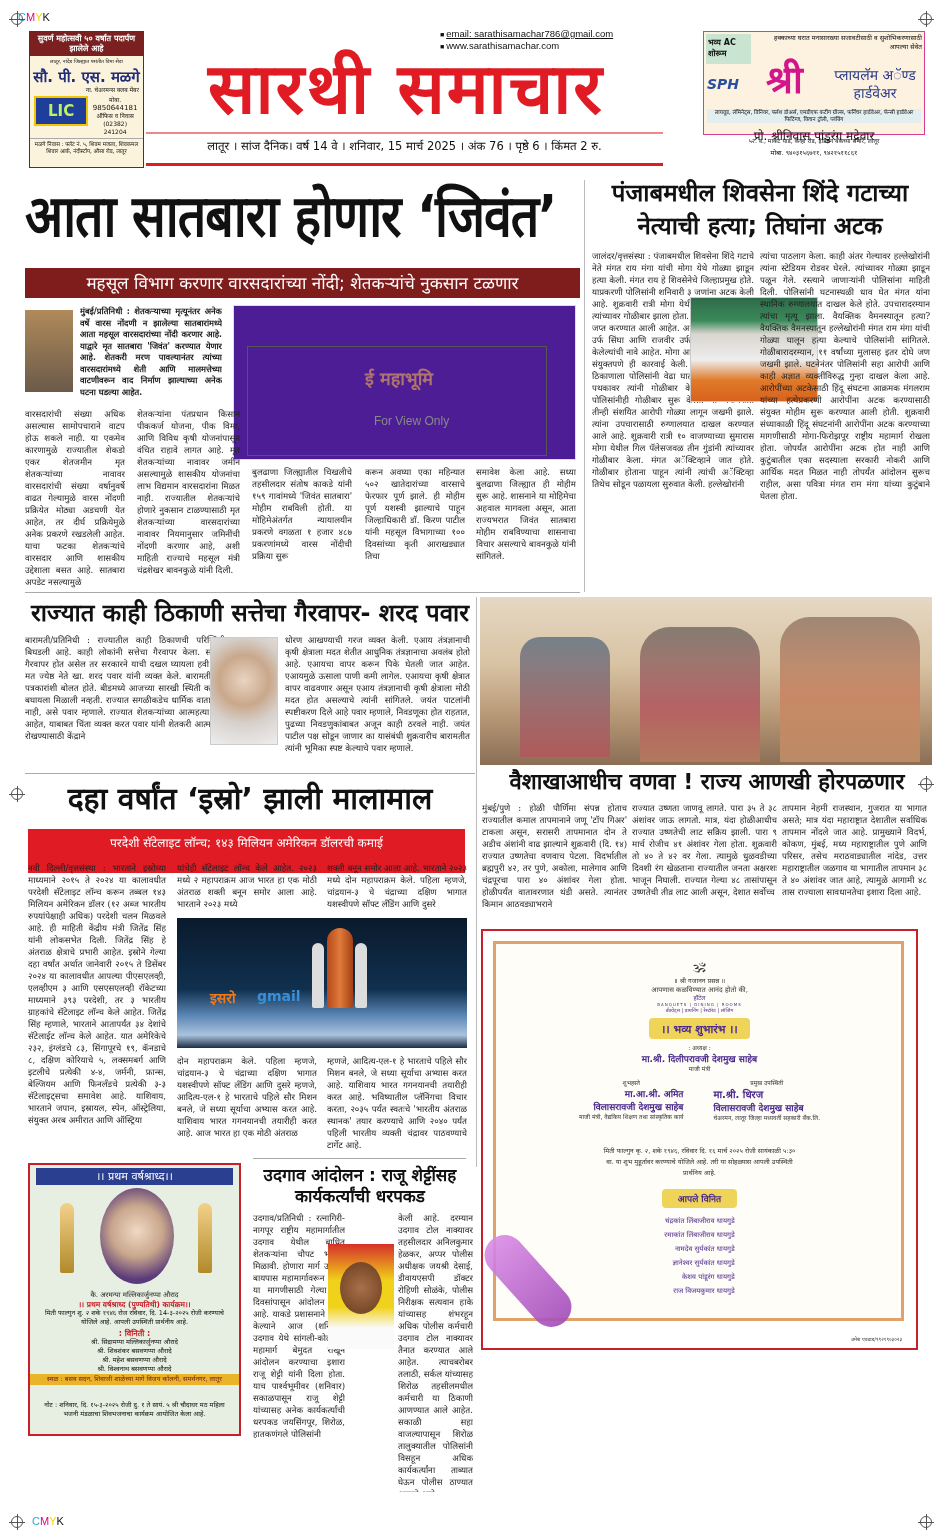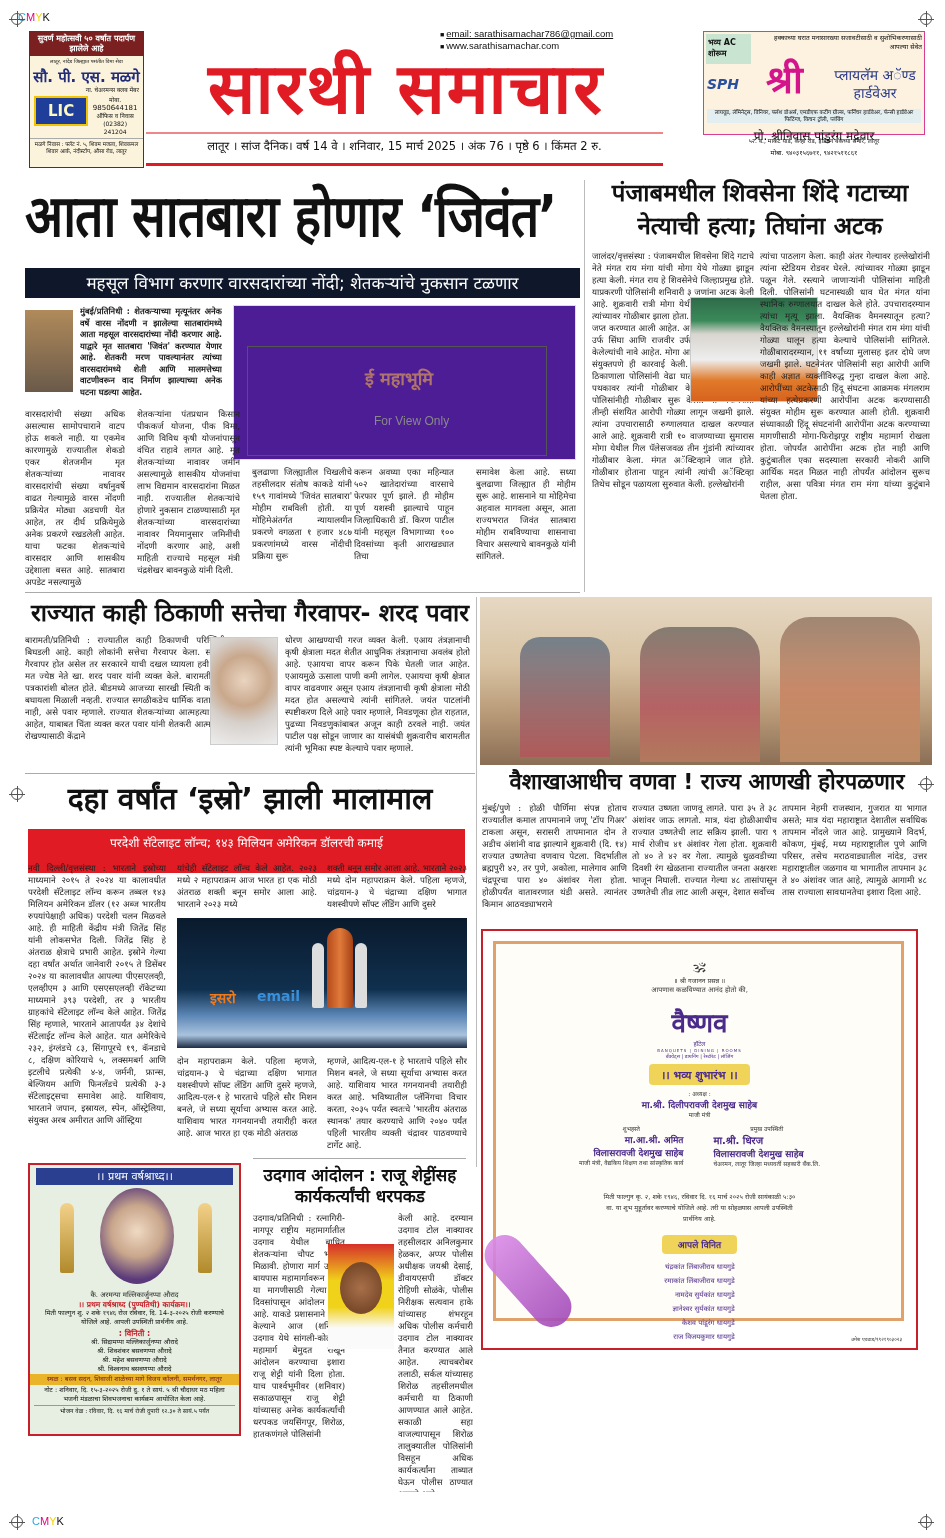--- a/index.html
+++ b/index.html
@@ -22,21 +22,21 @@
 <div class="abs reg" style="left:11px;top:13px"></div>
 <div class="abs reg" style="left:920px;top:13px"></div>
 <div class="abs cmyk" style="left:32px;top:1515px"><span class="c">C</span><span class="m">M</span><span class="y">Y</span><span class="k">K</span></div>
 
 <div class="abs" style="left:29px;top:31px;width:115px;height:137px;border:1px solid #7a1f1f;background:#fbf3dc;font-family:'DejaVu Sans',sans-serif;text-align:center">
   <div style="background:#7a2020;color:#fff;font-size:8px;font-weight:bold;padding:2px 1px;line-height:10px">सुवर्ण महोत्सवी ५० वर्षात पदार्पण झालेले आहे</div>
   <div style="font-size:5px;margin-top:2px">लातूर, नांदेड जिल्ह्यात पसंतीत विमा सेवा</div>
   <div style="font-size:15px;font-weight:bold;color:#222d7a;margin-top:2px">सौ. पी. एस. मळगे</div>
   <div style="font-size:6px;text-align:right;padding-right:4px">ना. चेअरमन्स क्लब मेंबर</div>
   <div style="display:flex;padding:2px 4px;gap:3px">
-    <div style="width:55px;height:30px;background:#1f3e9a;color:#fef9c3;font-weight:bold;font-size:15px;display:flex;align-items:center;justify-content:center;border:2px solid #f3c400">LIC</div>
+    <div style="width:55px;height:30px;background:#1f3e9a;color:#bef264;font-weight:bold;font-size:15px;display:flex;align-items:center;justify-content:center;border:2px solid #f3c400">LIC</div>
     <div style="font-size:6px;line-height:8px">
       <div>मोबा.</div>
       <div style="font-size:7px">9850644181</div>
       <div>ऑफिस व निवास</div>
       <div>(02382) 241204</div>
     </div>
   </div>
   <div style="font-size:5.5px;line-height:7px;padding:2px 3px;border-top:1px solid #aaa">मळगे निवास : फ्लॅट नं. ५, शिवम मजला, शिवकमल शिवार आर्क, नंदीस्टॉप, औसा रोड, लातूर</div>
 </div>
 
@@ -56,32 +56,32 @@
   <div class="abs" style="left:3px;top:44px;font-size:14px;font-weight:bold;font-style:italic;color:#2a4fa0">SPH</div>
   <div class="abs" style="left:62px;top:20px;font-size:38px;font-weight:bold;color:#d4148a">श्री</div>
   <div class="abs" style="left:122px;top:34px;width:98px;font-size:14px;color:#2a3a8a;line-height:18px;text-align:center">प्लायलॅम अॅण्ड हार्डवेअर</div>
   <div class="abs" style="left:3px;top:77px;width:214px;font-size:5.5px;line-height:7px;text-align:center;background:#e3eef0">लायवूड, लॅमिनेट्स, विनियर, फ्लॅश डोअर्स, एमडीएफ कटींग ग्रील्स, फर्निचर हार्डवेअर, फॅन्सी हार्डवेअर फिटिंग्ज, किचन ट्रॉली, प्लंबिंग</div>
   <div class="abs" style="left:3px;top:95px;width:214px;font-size:12px;text-align:center">प्रो. श्रीनिवास पांडुरंग मद्रेवार</div>
   <div class="abs" style="left:3px;top:105px;width:214px;font-size:6px;text-align:center">५२. ब., मार्केट यार्ड, कव्हा रोड, इंडियन बँकेच्या समोर, लातूर</div>
   <div class="abs" style="left:3px;top:116px;width:214px;font-size:6.5px;text-align:center">मोबा. ९४०३१५६७११, ९४२१५११८६१</div>
 </div>
 
 <div class="abs hl" style="left:25px;top:185px;width:555px;font-size:50px;letter-spacing:-1px;white-space:nowrap;transform:scaleY(1.15);transform-origin:top left">आता सातबारा होणार ‘जिवंत’</div>
-<div class="abs" style="left:25px;top:268px;width:555px;height:30px;background:#0f172a;color:#fff;font-family:'DejaVu Sans',sans-serif;font-size:17px;line-height:30px;text-align:center;white-space:nowrap">महसूल विभाग करणार वारसदारांच्या नोंदी; शेतकऱ्यांचे नुकसान टळणार</div>
+<div class="abs" style="left:25px;top:268px;width:555px;height:30px;background:#7f1d1d;color:#fff;font-family:'DejaVu Sans',sans-serif;font-size:17px;line-height:30px;text-align:center;white-space:nowrap">महसूल विभाग करणार वारसदारांच्या नोंदी; शेतकऱ्यांचे नुकसान टळणार</div>
 <div class="abs photo" style="left:25px;top:310px;width:48px;height:82px;background:linear-gradient(#b08a5a,#6a5a4a)"></div>
 <div class="abs txt" style="left:80px;top:306px;width:142px;height:92px;font-size:8.3px;line-height:11.5px;font-weight:bold">मुंबई/प्रतिनिधी : शेतकऱ्याच्या मृत्यूनंतर अनेक वर्षे वारस नोंदणी न झालेल्या सातबारांमध्ये आता महसूल वारसदारांच्या नोंदी करणार आहे. याद्वारे मृत सातबारा 'जिवंत' करण्यात येणार आहे. शेतकरी मरण पावल्यानंतर त्यांच्या वारसदारांमध्ये शेती आणि मालमत्तेच्या वाटणीवरून वाद निर्माण झाल्याच्या अनेक घटना घडल्या आहेत.</div>
 <div class="abs" style="left:233px;top:305px;width:343px;height:155px;background:#4c1d95;border:1px solid #ddd;font-family:'Liberation Serif',serif;font-size:4px;color:#555">
   <div class="abs" style="left:13px;top:40px;width:300px;height:110px;border:1px solid #555"></div>
   <div class="abs" style="left:110px;top:60px;width:110px;font-size:18px;color:#c88a60;font-weight:bold;opacity:.8;text-align:center;font-family:'DejaVu Sans',sans-serif">ई महाभूमि</div>
   <div class="abs" style="left:140px;top:108px;font-size:12px;color:#888;font-family:'Liberation Sans',sans-serif">For View Only</div>
 </div>
 <div class="abs txt" style="left:25px;top:408px;width:100px;height:182px">वारसदारांची संख्या अधिक असल्यास सामोपचाराने वाटप होऊ शकले नाही. या एकमेव कारणामुळे राज्यातील शेकडो एकर शेतजमीन मृत शेतकऱ्यांच्या नावावर वारसदारांची संख्या वर्षानुवर्षे वाढत गेल्यामुळे वारस नोंदणी प्रक्रियेत मोठ्या अडचणी येत आहेत, तर दीर्घ प्रक्रियेमुळे अनेक प्रकरणे रखडलेली आहेत. याचा फटका शेतकऱ्यांचे वारसदार आणि शासकीय उद्देशाला बसत आहे. सातबारा अपडेट नसल्यामुळे</div>
 <div class="abs txt" style="left:137px;top:408px;width:103px;height:182px">शेतकऱ्यांना पंतप्रधान किसान पीककर्ज योजना, पीक विमा, आणि विविध कृषी योजनांपासून वंचित राहावे लागत आहे. मृत शेतकऱ्यांच्या नावावर जमीन असल्यामुळे शासकीय योजनांचा लाभ विद्यमान वारसदारांना मिळत नाही. राज्यातील शेतकऱ्यांचे होणारे नुकसान टाळण्यासाठी मृत शेतकऱ्यांच्या वारसदारांच्या नावावर नियमानुसार जमिनींची नोंदणी करणार आहे, अशी माहिती राज्याचे महसूल मंत्री चंद्रशेखर बावनकुळे यांनी दिली.</div>
 <div class="abs txt" style="left:252px;top:466px;width:100px;height:124px">बुलढाणा जिल्ह्यातील चिखलीचे तहसीलदार संतोष काकडे यांनी १५९ गावांमध्ये 'जिवंत सातबारा' मोहीम राबविली होती. या मोहिमेअंतर्गत न्यायालयीन प्रकरणे वगळता १ हजार ४८७ प्रकरणांमध्ये वारस नोंदीची प्रक्रिया सुरू</div>
-<div class="abs txt" style="left:354px;top:466px;width:100px;height:124px">करून अवघ्या एका महिन्यात ५०२ खातेदारांच्या वारसाचे फेरफार पूर्ण झाले. ही मोहीम पूर्ण यशस्वी झाल्याचे पाहून जिल्हाधिकारी डॉ. किरण पाटील यांनी महसूल विभागाच्या १०० दिवसांच्या कृती आराखड्यात तिचा</div>
+<div class="abs txt" style="left:365px;top:466px;width:100px;height:124px">करून अवघ्या एका महिन्यात ५०२ खातेदारांच्या वारसाचे फेरफार पूर्ण झाले. ही मोहीम पूर्ण यशस्वी झाल्याचे पाहून जिल्हाधिकारी डॉ. किरण पाटील यांनी महसूल विभागाच्या १०० दिवसांच्या कृती आराखड्यात तिचा</div>
 <div class="abs txt" style="left:476px;top:466px;width:100px;height:124px">समावेश केला आहे. सध्या बुलढाणा जिल्ह्यात ही मोहीम सुरू आहे. शासनाने या मोहिमेचा अहवाल मागवला असून, आता राज्यभरात जिवंत सातबारा मोहीम राबविण्याचा शासनाचा विचार असल्याचे बावनकुळे यांनी सांगितले.</div>
 <div class="abs rule" style="left:25px;top:592px;width:555px"></div>
 <div class="abs" style="left:584px;top:180px;width:1px;height:412px;background:#bbb"></div>
 
 <div class="abs hl" style="left:590px;top:177px;width:340px;font-size:24px;text-align:center;line-height:33px">पंजाबमधील शिवसेना शिंदे गटाच्या नेत्याची हत्या; तिघांना अटक</div>
 <div class="abs txt" style="left:592px;top:250px;width:162px;height:340px">जालंदर/वृत्तसंस्था : पंजाबमधील शिवसेना शिंदे गटाचे नेते मंगत राय मंगा यांची मोगा येथे गोळ्या झाडून हत्या केली. मंगत राय हे शिवसेनेचे जिल्हाप्रमुख होते. याप्रकरणी पोलिसांनी शनिवारी ३ जणांना अटक केली आहे. शुक्रवारी रात्री मोगा येथील गिल पॅलेसजवळ त्यांच्यावर गोळीबार झाला होता. हल्लेखोरांकडून शस्त्रे जप्त करण्यात आली आहेत. अरुण उर्फ दीपू, अरुण उर्फ सिंघा आणि राजवीर उर्फ लड्डो, अशी अटक केलेल्यांची नावे आहेत. मोगा आणि मलौत पोलिसांनी संयुक्तपणे ही कारवाई केली. हल्लेखोर लपलेल्या ठिकाणाला पोलिसांनी वेढा घातला. यावेळी पोलीस पथकावर त्यांनी गोळीबार केला. प्रत्युत्तरादाखल पोलिसांनीही गोळीबार सुरू केला. या चकमकीत तीन्ही संशयित आरोपी गोळ्या लागून जखमी झाले. त्यांना उपचारासाठी रुग्णालयात दाखल करण्यात आले आहे. शुक्रवारी रात्री १० वाजण्याच्या सुमारास मोगा येथील गिल पॅलेसजवळ तीन गुंडांनी त्यांच्यावर गोळीबार केला. मंगत अॅक्टिव्हाने जात होते. गोळीबार होताना पाहून त्यांनी त्यांची अॅक्टिव्हा तिथेच सोडून पळायला सुरुवात केली. हल्लेखोरांनी</div>
 <div class="abs" style="left:690px;top:297px;width:100px;height:0"></div>
 <div class="abs" style="left:690px;top:297px;width:128px;height:105px;background:linear-gradient(#2f6b4a 0,#3a8a5a 22%,#d9d5cf 35%,#eee 60%,#e07a2a 80%,#d8621e);border:1px solid #ccc"></div>
 <div class="abs txt" style="left:760px;top:250px;width:170px;height:340px;background:transparent">त्यांचा पाठलाग केला. काही अंतर गेल्यावर हल्लेखोरांनी त्यांना स्टेडियम रोडवर घेरले. त्यांच्यावर गोळ्या झाडून पळून गेले. रस्त्याने जाणाऱ्यांनी पोलिसांना माहिती दिली. पोलिसांनी घटनास्थळी धाव घेत मंगत यांना स्थानिक रुग्णालयात दाखल केले होते. उपचारादरम्यान त्यांचा मृत्यू झाला. वैयक्तिक वैमनस्यातून हत्या? वैयक्तिक वैमनस्यातून हल्लेखोरांनी मंगत राम मंगा यांची गोळ्या घालून हत्या केल्याचे पोलिसांनी सांगितले. गोळीबारादरम्यान, ११ वर्षांच्या मुलासह इतर दोघे जण जखमी झाले. घटनेनंतर पोलिसांनी सहा आरोपी आणि काही अज्ञात व्यक्तींविरुद्ध गुन्हा दाखल केला आहे. आरोपींच्या अटकेसाठी हिंदू संघटना आक्रमक मंगलराम यांच्या हत्येप्रकरणी आरोपींना अटक करण्यासाठी संयुक्त मोहीम सुरू करण्यात आली होती. शुक्रवारी संध्याकाळी हिंदू संघटनांनी आरोपींना अटक करण्याच्या मागणीसाठी मोगा-फिरोझपूर राष्ट्रीय महामार्ग रोखला होता. जोपर्यंत आरोपींना अटक होत नाही आणि कुटुंबातील एका सदस्याला सरकारी नोकरी आणि आर्थिक मदत मिळत नाही तोपर्यंत आंदोलन सुरूच राहील, असा पवित्रा मंगत राम मंगा यांच्या कुटुंबाने घेतला होता.</div>
 
@@ -102,21 +102,21 @@
 <div class="abs txt" style="left:632px;top:802px;width:145px;height:115px">राज्यात उष्णता जाणवू लागते. पारा ३५ ते ३८ अंशांवर जाऊ लागतो. मात्र, यंदा होळीआधीच राज्यात उष्णतेची लाट सक्रिय झाली. पारा ९ मार्च रोजीच ४१ अंशांवर गेला होता. शुक्रवारी तो ४० ते ४२ वर गेला. त्यामुळे धुळवडीच्या दिवशी रंग खेळताना राज्यातील जनता अक्षरशः भाजून निघाली. राज्यात गेल्या ४८ तासांपासून उष्णतेची तीव्र लाट आली असून, देशात सर्वोच्च</div>
 <div class="abs txt" style="left:782px;top:802px;width:145px;height:115px">तापमान नेहमी राजस्थान, गुजरात या भागात असते; मात्र यंदा महाराष्ट्रात देशातील सर्वाधिक तापमान नोंदले जात आहे. प्रामुख्याने विदर्भ, कोकण, मुंबई, मध्य महाराष्ट्रातील पुणे आणि परिसर, तसेच मराठवाड्यातील नांदेड, उत्तर महाराष्ट्रातील जळगाव या भागातील तापमान ३८ ते ४० अंशांवर जात आहे, त्यामुळे आगामी ४८ तास राज्याला सावधानतेचा इशारा दिला आहे.</div>
 
 <div class="abs hl" style="left:25px;top:782px;width:450px;font-size:30px;text-align:center;white-space:nowrap">दहा वर्षांत ‘इस्रो’ झाली मालामाल</div>
 <div class="abs" style="left:28px;top:829px;width:437px;height:44px;background:#e01b24;color:#fff;font-family:'DejaVu Sans',sans-serif;font-size:12px;line-height:28px;text-align:center;white-space:nowrap">परदेशी सॅटेलाइट लॉन्च; १४३ मिलियन अमेरिकन डॉलरची कमाई</div>
 <div class="abs txt" style="left:28px;top:862px;width:138px;height:290px">नवी दिल्ली/वृत्तसंस्था : भारताने इस्रोच्या माध्यमाने २०१५ ते २०२४ या कालावधीत परदेशी सॅटेलाइट लॉन्च करून तब्बल १४३ मिलियन अमेरिकन डॉलर (१२ अब्ज भारतीय रुपयांपेक्षाही अधिक) परदेशी चलन मिळवले आहे. ही माहिती केंद्रीय मंत्री जितेंद्र सिंह यांनी लोकसभेत दिली. जितेंद्र सिंह हे अंतराळ क्षेत्राचे प्रभारी आहेत. इस्रोने गेल्या दहा वर्षांत अर्थात जानेवारी २०१५ ते डिसेंबर २०२४ या कालावधीत आपल्या पीएसएलव्ही, एलव्हीएम ३ आणि एसएसएलव्ही रॉकेटच्या माध्यमाने ३९३ परदेशी, तर ३ भारतीय ग्राहकांचे सॅटेलाइट लॉन्च केले आहेत. जितेंद्र सिंह म्हणाले, भारताने आतापर्यंत ३४ देशांचे सॅटेलाईट लॉन्च केले आहेत. यात अमेरिकेचे २३२, इंग्लंडचे ८३, सिंगापूरचे १९, कॅनडाचे ८, दक्षिण कोरियाचे ५, लक्समबर्ग आणि इटलीचे प्रत्येकी ४-४, जर्मनी, फ्रान्स, बेल्जियम आणि फिनलँडचे प्रत्येकी ३-३ सॅटेलाइट्सचा समावेश आहे. याशिवाय, भारताने जपान, इस्रायल, स्पेन, ऑस्ट्रेलिया, संयुक्त अरब अमीरात आणि ऑस्ट्रिया</div>
 <div class="abs txt" style="left:177px;top:862px;width:140px;height:50px">यांचेही सॅटेलाइट लॉन्च केले आहेत. २०२३ मध्ये २ महापराक्रम आज भारत हा एक मोठी अंतराळ शक्ती बनून समोर आला आहे. भारताने २०२३ मध्ये</div>
 <div class="abs txt" style="left:327px;top:862px;width:140px;height:50px">शक्ती बनून समोर आला आहे. भारताने २०२३ मध्ये दोन महापराक्रम केले. पहिला म्हणजे, चांद्रयान-३ चे चंद्राच्या दक्षिण भागात यशस्वीपणे सॉफ्ट लँडिंग आणि दुसरे</div>
 <div class="abs" style="left:177px;top:918px;width:290px;height:130px;background:linear-gradient(180deg,#0a1a2c 0,#10304f 55%,#5b86b5 75%,#a9c3de 90%,#1e2c45 100%)">
   <div class="abs" style="left:33px;top:70px;font-family:'DejaVu Sans',sans-serif;font-weight:bold;font-size:14px;color:#f07a1a">इसरो</div>
-  <div class="abs" style="left:80px;top:70px;font-family:'DejaVu Sans',sans-serif;font-weight:bold;font-size:14px;color:#3a8fd9">email</div>
+  <div class="abs" style="left:80px;top:70px;font-family:'DejaVu Sans',sans-serif;font-weight:bold;font-size:14px;color:#3a8fd9">gmail</div>
   <div class="abs" style="left:150px;top:10px;width:26px;height:80px;background:linear-gradient(90deg,#b54a1a,#e07a3a,#a54015);border-radius:13px 13px 3px 3px"></div>
   <div class="abs" style="left:135px;top:25px;width:12px;height:65px;background:#ddd;border-radius:6px 6px 2px 2px"></div>
   <div class="abs" style="left:178px;top:25px;width:12px;height:65px;background:#ddd;border-radius:6px 6px 2px 2px"></div>
 </div>
 <div class="abs txt" style="left:177px;top:1055px;width:140px;height:100px">दोन महापराक्रम केले. पहिला म्हणजे, चांद्रयान-३ चे चंद्राच्या दक्षिण भागात यशस्वीपणे सॉफ्ट लँडिंग आणि दुसरे म्हणजे, आदित्य-एल-१ हे भारताचे पहिले सौर मिशन बनले, जे सध्या सूर्याचा अभ्यास करत आहे. याशिवाय भारत गगनयानची तयारीही करत आहे. आज भारत हा एक मोठी अंतराळ</div>
 <div class="abs txt" style="left:327px;top:1055px;width:140px;height:100px">म्हणजे, आदित्य-एल-१ हे भारताचे पहिले सौर मिशन बनले, जे सध्या सूर्याचा अभ्यास करत आहे. याशिवाय भारत गगनयानची तयारीही करत आहे. भविष्यातील प्लॅनिंगचा विचार करता, २०३५ पर्यंत स्वतःचे 'भारतीय अंतराळ स्थानक' तयार करण्याचे आणि २०४० पर्यंत पहिली भारतीय व्यक्ती चंद्रावर पाठवण्याचे टार्गेट आहे.</div>
 <div class="abs rule" style="left:253px;top:1158px;width:213px"></div>
 
 <div class="abs" style="left:28px;top:1163px;width:213px;height:273px;border:2px solid #c8202a;background:#e6efe1;font-family:'DejaVu Sans',sans-serif;text-align:center;overflow:hidden">
   <div style="margin:3px 6px 0;background:#2a3f8f;color:#fff;font-size:11px;line-height:17px">।। प्रथम वर्षश्राध्द।।</div>
@@ -129,38 +129,37 @@
   <div style="font-size:7.5px;color:#c8202a;font-weight:bold">।। प्रथम वर्षश्राध्द (पुण्यतिथी) कार्यक्रम।।</div>
   <div style="font-size:6.5px;line-height:9px;padding:0 6px">मिती फाल्गुन शु. २ शके १९४६ रोज रविवार, दि. 14-३-२०२५ रोजी करण्याचे योजिले आहे. आपली उपस्थिती प्रार्थनीय आहे.</div>
   <div style="font-size:8px;color:#c8202a;font-weight:bold">: विनिती :</div>
   <div style="font-size:6.5px;line-height:9px">
     <div>श्री. सिद्रामप्पा मल्लिकार्जुनप्पा औरादे</div>
     <div>श्री. शिवशंकर बसवणप्पा औरादे</div>
     <div>श्री. महेश बसवणप्पा औरादे</div>
     <div>श्री. विश्वनाथ बसवणप्पा औरादे</div>
   </div>
   <div style="background:#e9b42a;color:#7a1a1a;font-size:6.5px;line-height:9px;padding:1px 6px">स्थळ : बसव सदन, शिवाजी शाळेच्या मागे विजय कॉलनी, समर्थनगर, लातूर</div>
-  <div style="font-size:6.5px;line-height:9px;padding:1px 6px">नोट : शनिवार, दि. १५-३-२०२५ रोजी दु. १ ते सायं. ५ श्री चौदाधर मठ महिला भजनी मंडळाचा शिवभजनाचा कार्यक्रम आयोजित केला आहे.</div>
+  <div style="font-size:6.5px;line-height:9px;padding:16px 6px">नोट : शनिवार, दि. १५-३-२०२५ रोजी दु. १ ते सायं. ५ श्री चौदाधर मठ महिला भजनी मंडळाचा शिवभजनाचा कार्यक्रम आयोजित केला आहे.</div>
   <div style="font-size:6px;line-height:9px;border-top:1px solid #999;margin:0 4px">भोजन वेळ : रविवार, दि. १६ मार्च रोजी दुपारी १२.३० ते सायं.५ पर्यंत</div>
 </div>
 
 <div class="abs hl" style="left:250px;top:1165px;width:220px;font-size:17px;text-align:center;line-height:21px">उदगाव आंदोलन : राजू शेट्टींसह कार्यकर्त्यांची धरपकड</div>
 <div class="abs txt" style="left:253px;top:1212px;width:92px;height:280px">उदगाव/प्रतिनिधी : रत्नागिरी-नागपूर राष्ट्रीय महामार्गातील उदगाव येथील बाधित शेतकऱ्यांना चौपट भरपाई मिळावी. होणारा मार्ग उदगाव बायपास महामार्गावरून न्यावा या मागणीसाठी गेल्या चार दिवसांपासून आंदोलन सुरू आहे. याकडे प्रशासनाने दुर्लक्ष केल्याने आज (शनिवार) उदगाव येथे सांगली-कोल्हापूर महामार्ग बेमुदत रोखून आंदोलन करण्याचा इशारा राजू शेट्टी यांनी दिला होता. याच पार्श्वभूमीवर (शनिवार) सकाळपासून राजू शेट्टी यांच्यासह अनेक कार्यकर्त्यांची धरपकड जयसिंगपूर, शिरोळ, हातकणंगले पोलिसांनी</div>
 <div class="abs" style="left:328px;top:1244px;width:66px;height:105px;background:linear-gradient(#d6302a 0,#f1d21a 35%,#f1d21a 60%,#fafafa 80%)">
   <div class="abs" style="left:12px;top:18px;width:42px;height:52px;border-radius:50%;background:radial-gradient(circle,#a8704a 0,#7a4a2a 70%)"></div>
 </div>
 <div class="abs txt" style="left:398px;top:1212px;width:75px;height:280px">केली आहे. दरम्यान उदगाव टोल नाक्यावर तहसीलदार अनिलकुमार हेळकर, अप्पर पोलीस अधीक्षक जयश्री देसाई, डीवायएसपी डॉक्टर रोहिणी सोळंके, पोलीस निरीक्षक सत्यवान हाके यांच्यासह शंभरहून अधिक पोलीस कर्मचारी उदगाव टोल नाक्यावर तैनात करण्यात आले आहेत. त्याचबरोबर तलाठी, सर्कल यांच्यासह शिरोळ तहसीलमधील कर्मचारी या ठिकाणी आणण्यात आले आहेत. सकाळी सहा वाजल्यापासून शिरोळ तालुक्यातील पोलिसांनी विसहून अधिक कार्यकर्त्यांना ताब्यात घेऊन पोलीस ठाण्यात आणले आहे.</div>
 
 <div class="abs" style="left:481px;top:929px;width:437px;height:421px;border:2px solid #c8202a;background:#fff;overflow:hidden">
   <div class="abs" style="left:10px;top:10px;width:411px;height:380px;border:3px solid #e0a26a;background:#fffdf8"></div>
   <div class="abs" style="left:0;top:0;width:433px;text-align:center;font-family:'DejaVu Sans',sans-serif;color:#333">
     <div style="margin-top:28px;font-size:14px">🕉</div>
     <div style="font-size:6.5px">॥ श्री गजानन प्रसन्न ॥</div>
     <div style="font-size:7px">आपणास कळविण्यात आनंद होतो की,</div>
-    <div style="font-size:26px;font-weight:bold;color:#4b2a8a;margin-top:10px">वैष्णव</div>
     <div style="font-size:6px;color:#4b2a8a">हॉटेल</div>
     <div style="font-size:4px;color:#4b2a8a;letter-spacing:1px">BANQUETS | DINING | ROOMS</div>
     <div style="font-size:5px;color:#4b2a8a">बँक्वेट्स | डायनिंग | रेस्टॉरंट | लॉजिंग</div>
     <div style="display:inline-block;background:#f0d45a;color:#4b2a8a;font-weight:bold;font-size:11px;padding:3px 12px;border-radius:4px;margin-top:5px">।। भव्य शुभारंभ ।।</div>
     <div style="font-size:6px;margin-top:5px">: अध्यक्ष :</div>
     <div style="font-size:9px;font-weight:bold;color:#4b2a8a">मा.श्री. दिलीपरावजी देशमुख साहेब</div>
     <div style="font-size:6px">माजी मंत्री</div>
     <div style="display:flex;justify-content:center;gap:30px;margin-top:6px;font-size:6px">
       <div style="text-align:right">
         <div style="text-align:center">शुभहस्ते</div>

